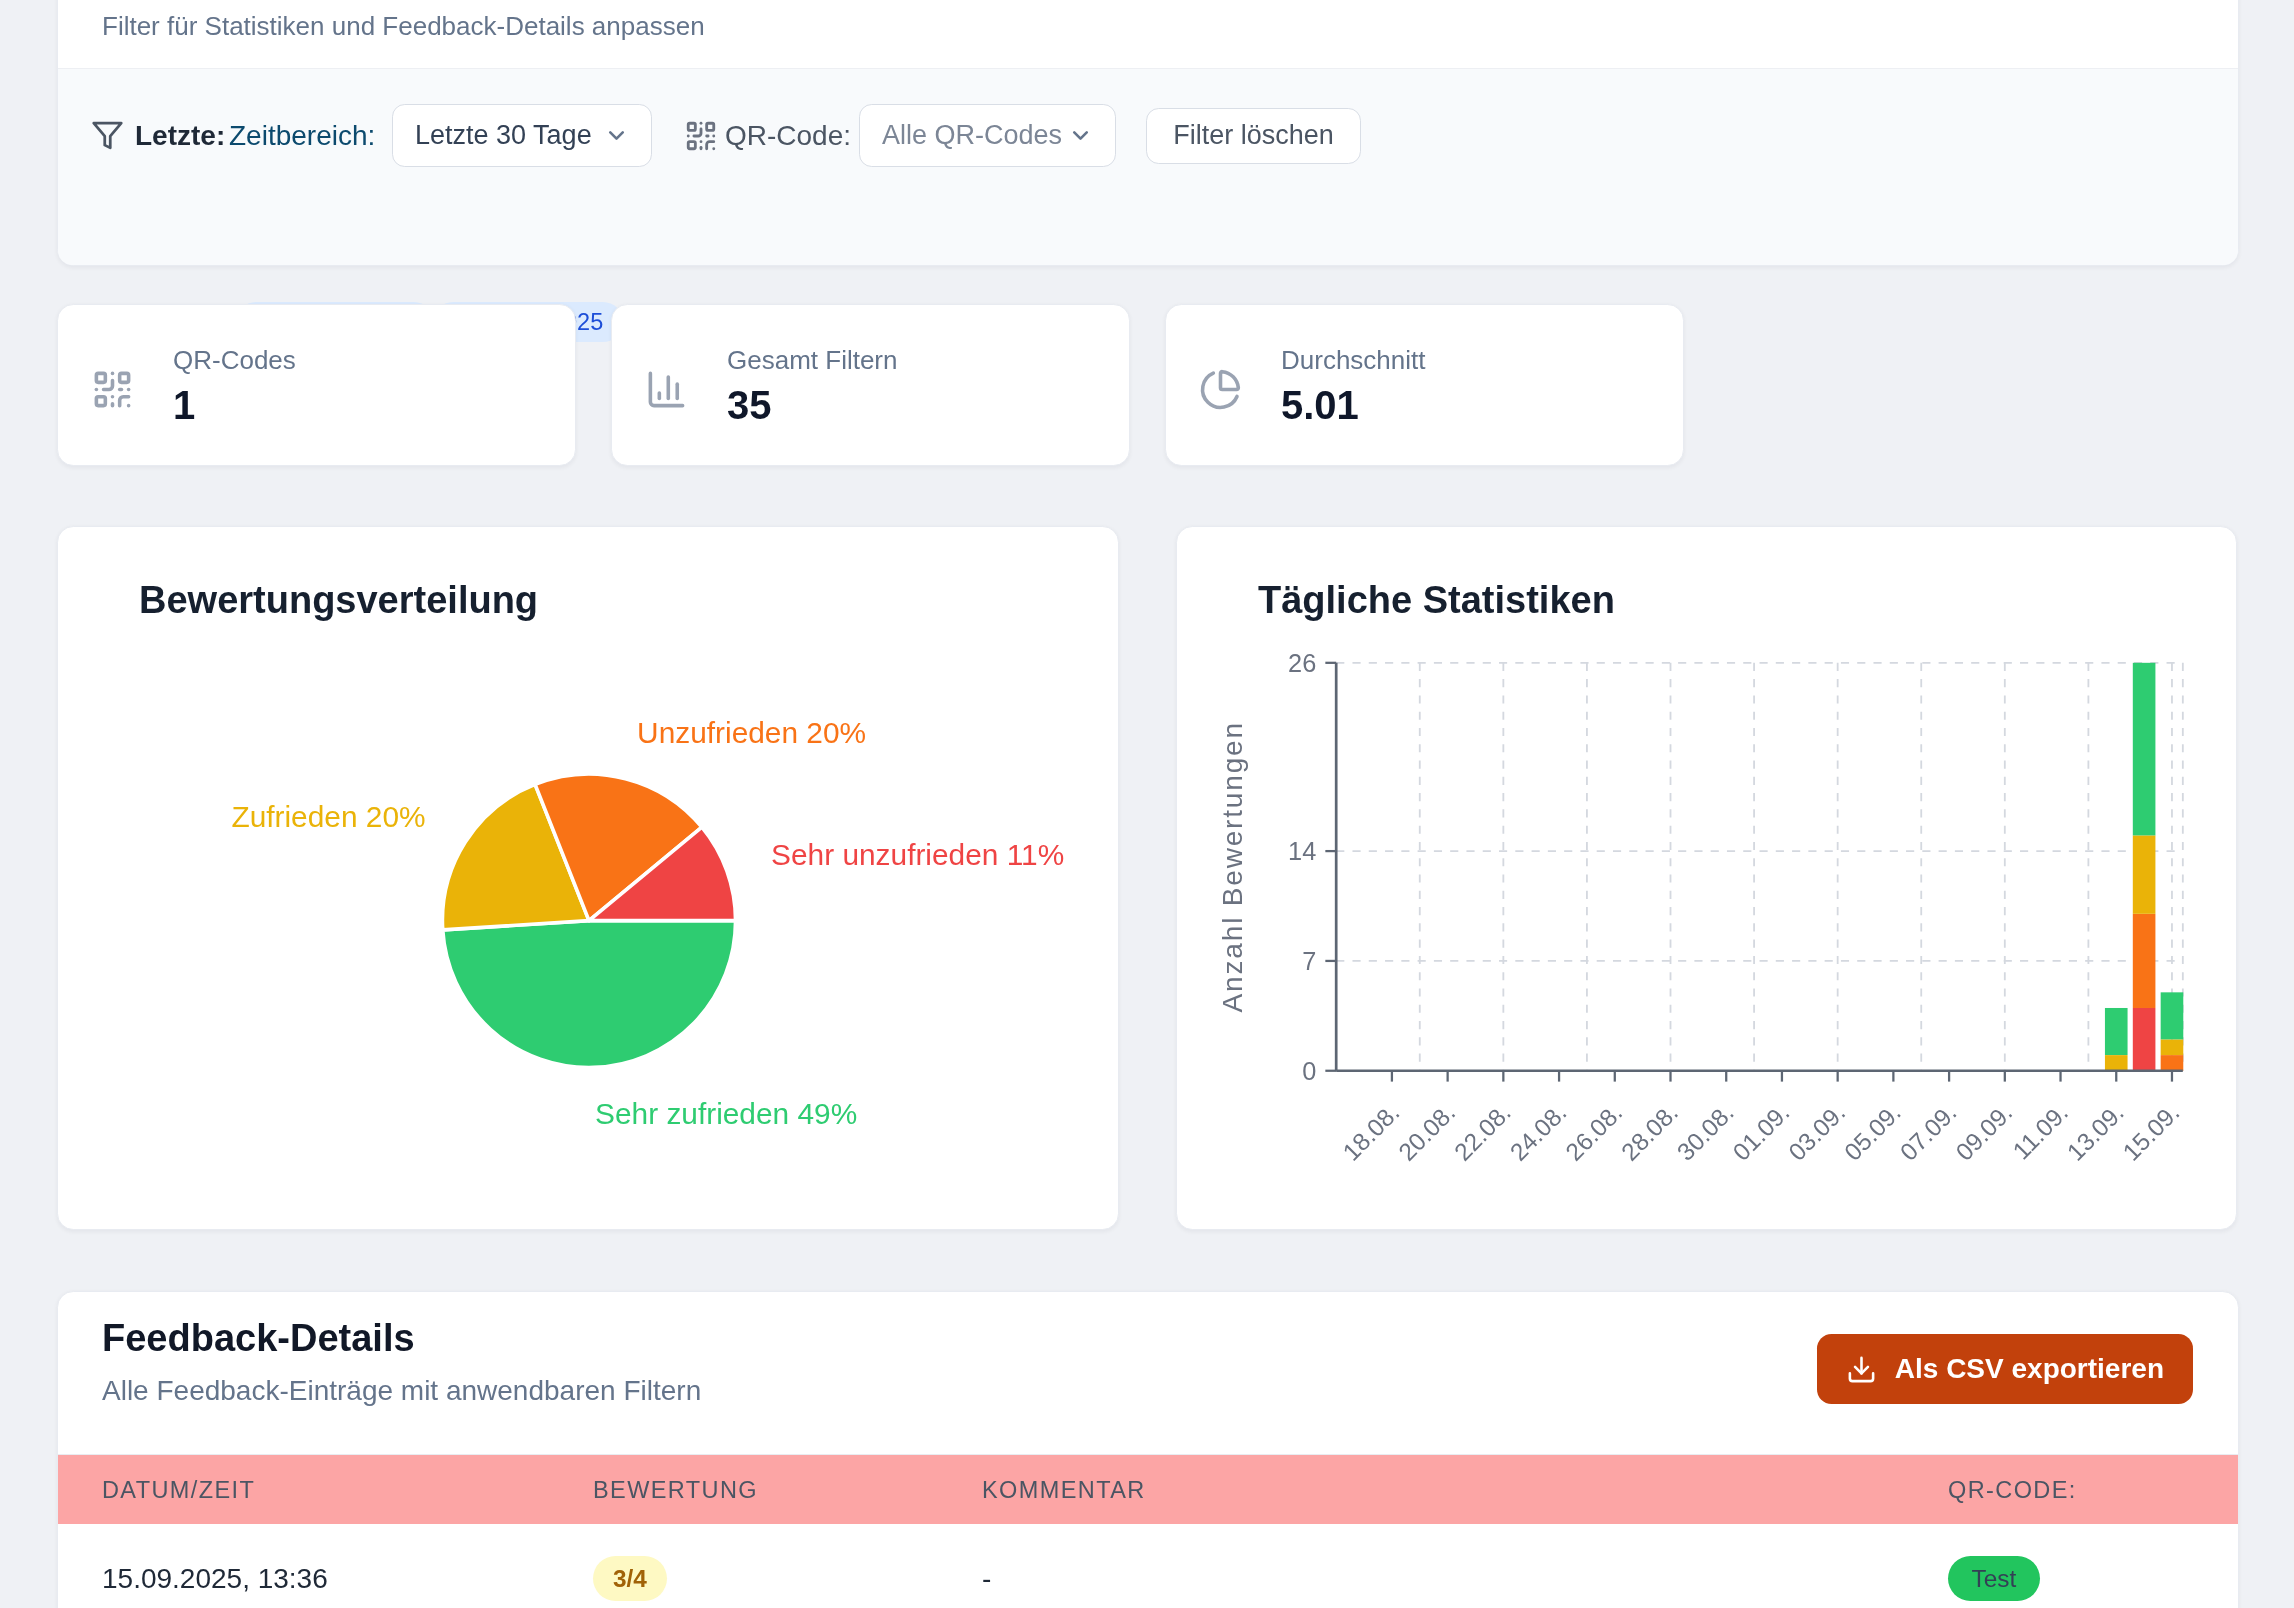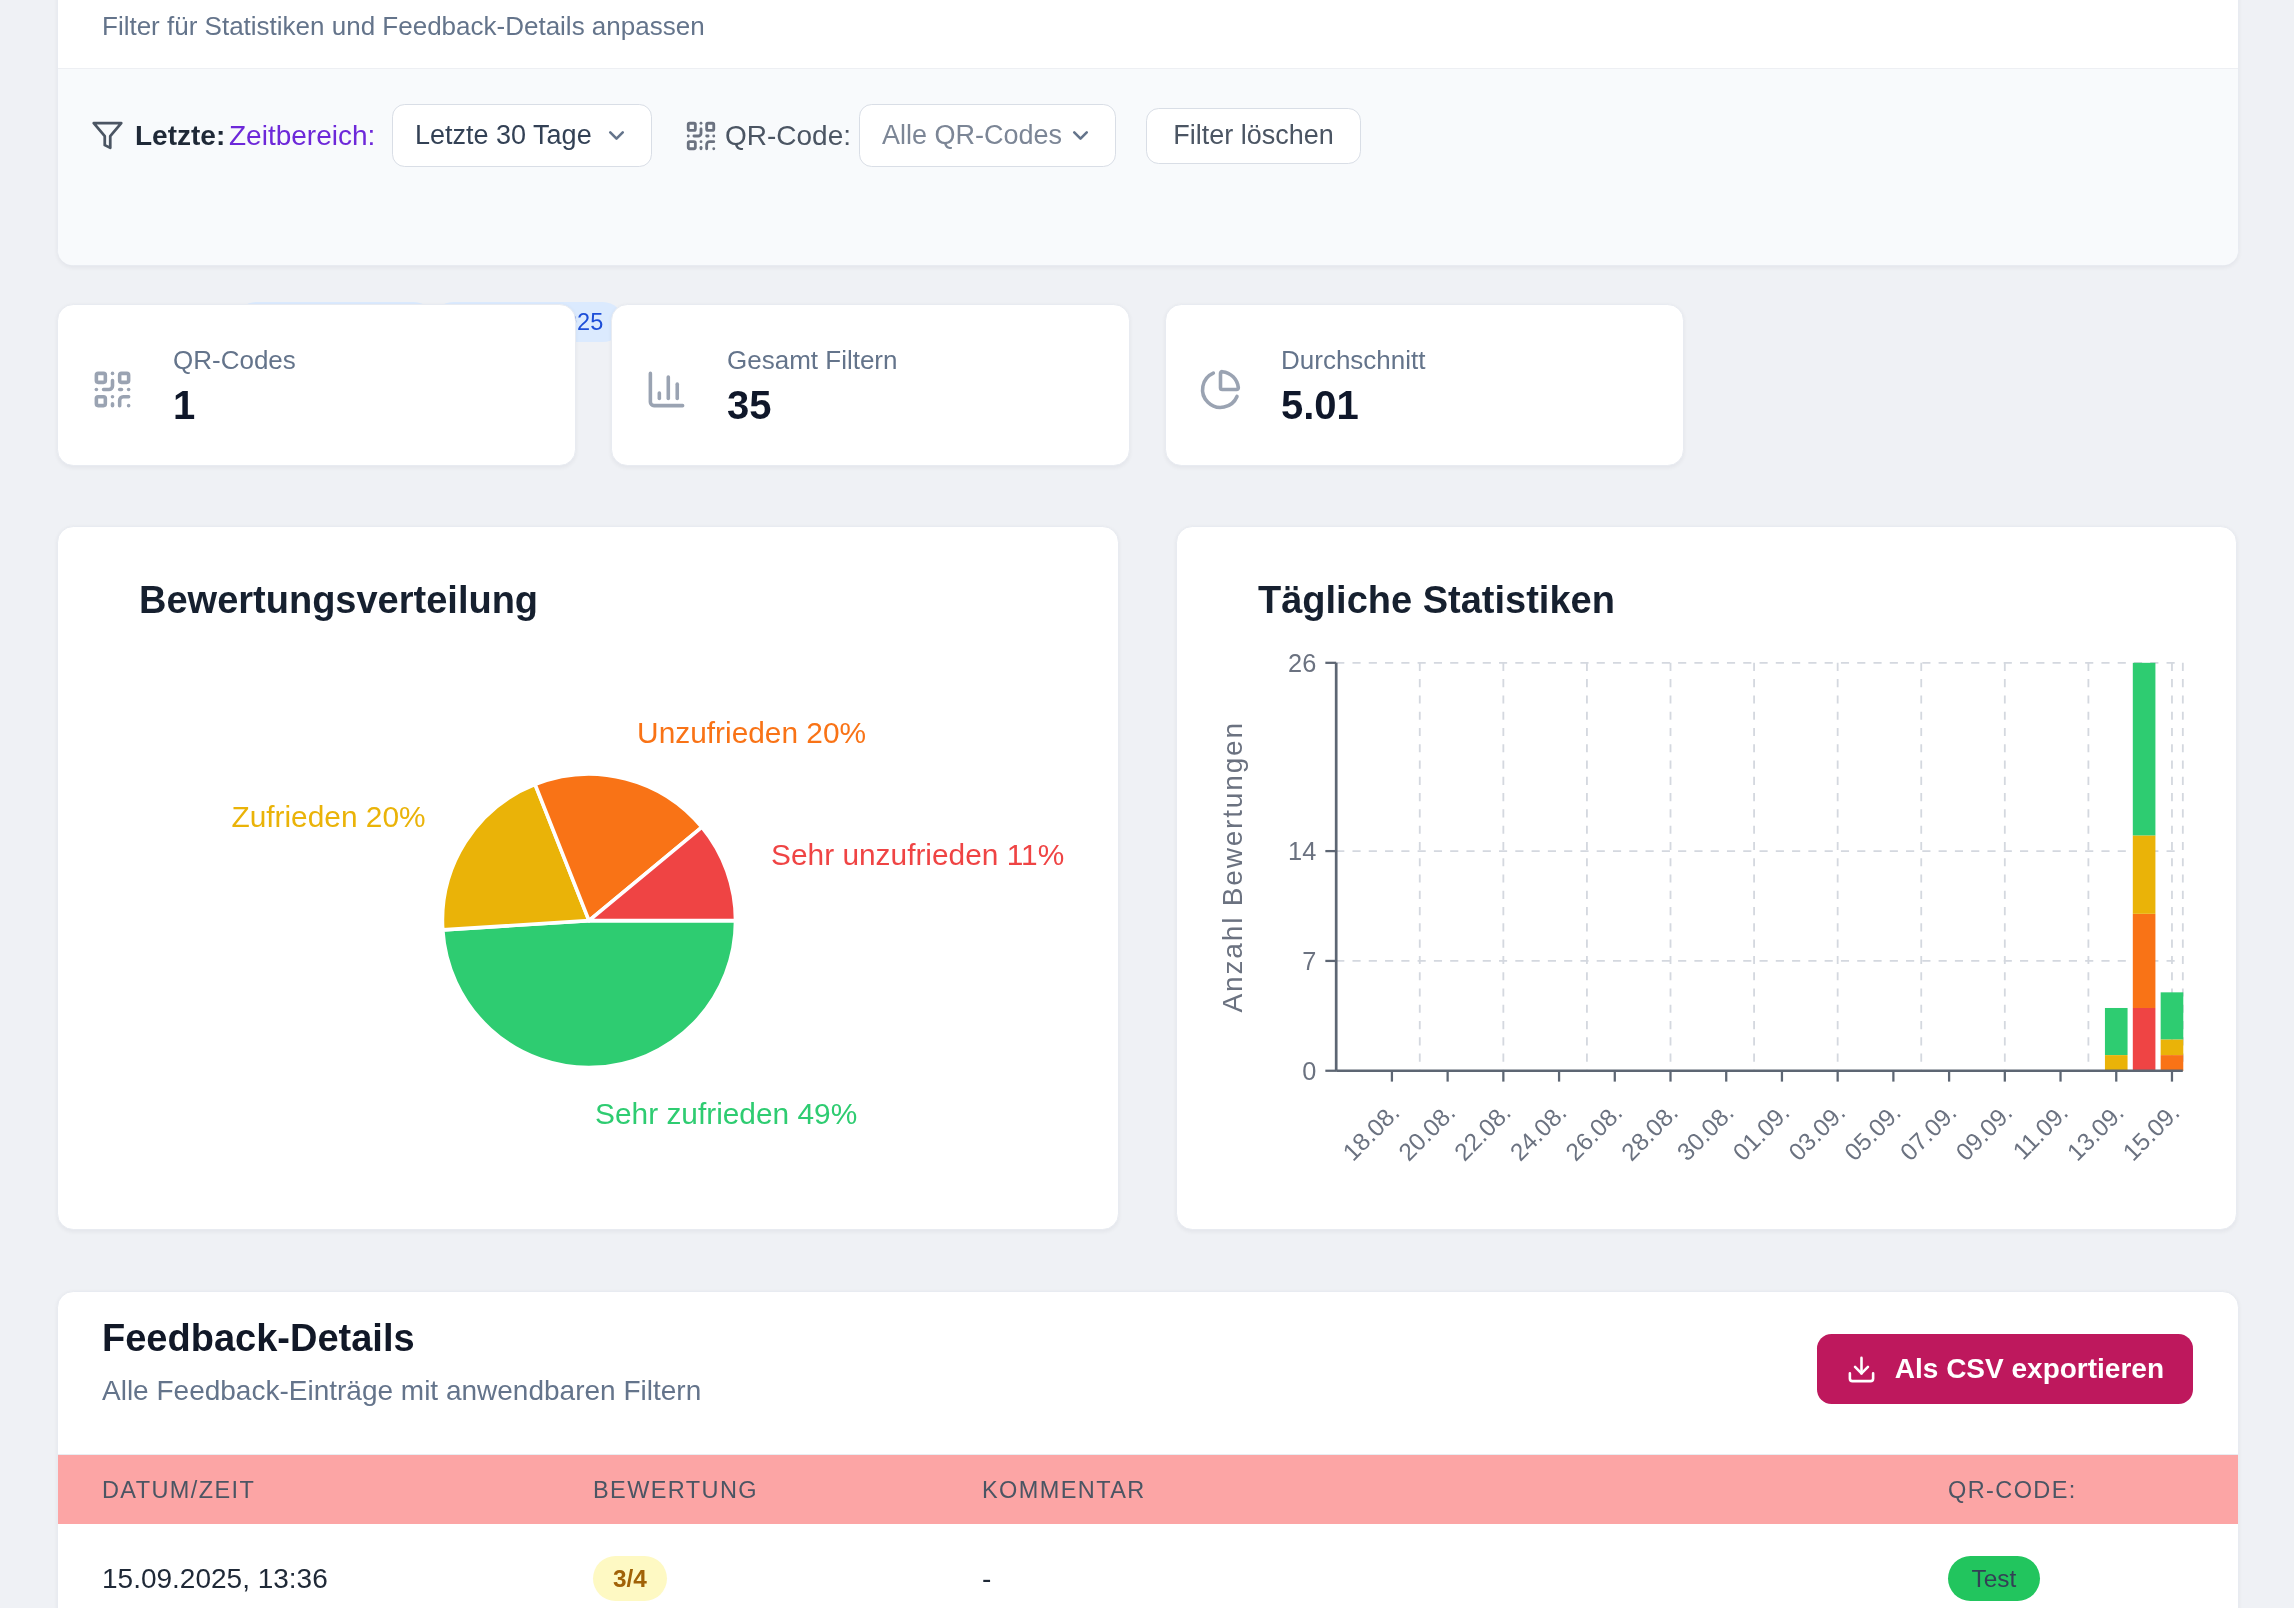--- a/index.html
+++ b/index.html
@@ -27,21 +27,21 @@
   #filter-body {
     position:absolute; left:0; right:0; top:109px; bottom:0;
     background:#f8fafc;
     border-top:1.8px solid #edeff3;
     border-radius:0 0 14.5px 14.5px;
   }
   .filter-row { position:absolute; left:33px; top:35px; height:63px; width:2081px; }
   .filter-row > * { position:absolute; top:0; height:63px; display:flex; align-items:center; }
   #funnel-wrap { left:0; }
   #filter-label { left:44px; font-size:28px; font-weight:bold; color:#1f2937; }
-  #time-label   { left:138px; font-size:28px; color:#6d28d9; }
+  #time-label   { left:138px; font-size:28px; color:#0c4a6e; }
   .select {
     background:#fff; border:1.8px solid #d9dee6; border-radius:12.7px;
     padding:0 22px; display:flex; align-items:center; justify-content:space-between;
     font-size:27px; color:#334155; cursor:pointer;
   }
   #time-select { left:301px; width:260px; }
   #qr-select   { left:768px; width:257px; }
   #qr-select .sel-text { color:#7c8696; }
   #qr-icon-wrap { left:593px; }
   #qr-label { left:634px; font-size:28px; color:#4b5563; }
@@ -284,21 +284,21 @@
       <text x="1048.4" y="649" text-anchor="end" fill="#6b7280" font-size="27" transform="rotate(-45 1048.4 649)">13.09.</text>
       <line x1="1100" y1="601" x2="1100" y2="613" stroke="#5d6673" stroke-width="2.5"></line>
       <text x="1110" y="649" text-anchor="end" fill="#6b7280" font-size="27" transform="rotate(-45 1110 649)">15.09.</text>
       <text x="72" y="375.5" text-anchor="middle" fill="#6b7280" font-size="31" letter-spacing="2" transform="rotate(-90 72 375.5)">Anzahl Bewertungen</text>
     </svg>
 </section>
 
 <section class="card" id="table-card">
   <div id="table-title">Feedback-Details</div>
   <div id="table-subtitle">Alle Feedback-Einträge mit anwendbaren Filtern</div>
-  <button id="export-btn" style="background: #be185d; gap: 18px;">
+  <button id="export-btn" style="background: #c2410c; gap: 18px;">
     <svg class="icon" width="31" height="31" viewBox="0 0 24 24" fill="none" stroke="#ffffff" stroke-width="2" stroke-linecap="round" stroke-linejoin="round">
         <path d="M21 15v4a2 2 0 0 1-2 2H5a2 2 0 0 1-2-2v-4"></path>
         <path d="M7 10l5 5 5-5"></path>
         <path d="M12 15V3"></path>
       </svg>
     <span>Als CSV exportieren</span>
   </button>
   <div id="thead">
     <span class="th col-1">DATUM/ZEIT</span>
     <span class="th col-2">BEWERTUNG</span>

